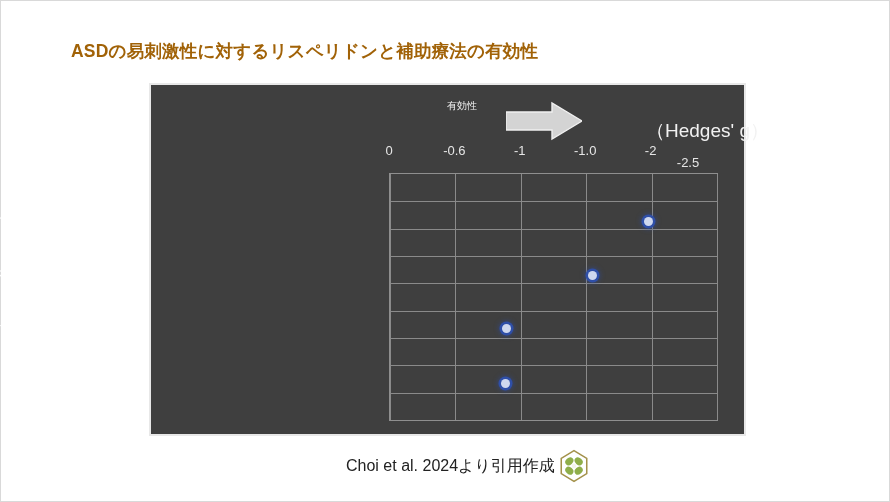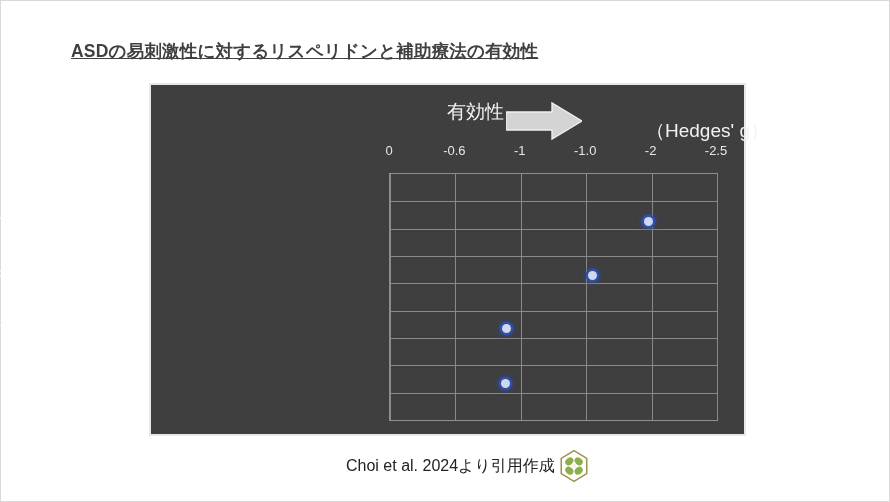--- a/index.html
+++ b/index.html
@@ -25,44 +25,43 @@
     border: 1px solid #d9d9d9;
   }
 
   
   #slide-title {
     position: absolute;
     left: 70px;
     top: 38px;
     font-size: 17.5px;
     font-weight: bold;
-    color: #404040;
+    color: #a16207;
     letter-spacing: 0.2px;
     white-space: nowrap;
-    text-decoration: underline;
   }
 
   
   #chart-panel {
     position: absolute;
     left: 148px;
     top: 82px;
     width: 597px;
     height: 353px;
     background: #3f3f3f;
     border: 2px solid #e8e8e8;
     box-sizing: border-box;
   }
 
   
   #effect-label {
     position: absolute;
     left: 296px;
     top: 14px;
-    font-size: 19px;
+    font-size: 10px;
     color: #f2f2f2;
     white-space: nowrap;
   }
   #effect-arrow {
     position: absolute;
     left: 355px;
     top: 16px;
     width: 76px;
     height: 40px;
   }
@@ -178,21 +177,21 @@
     </svg>
 
     <div id="hedges-label">（Hedges' g）</div>
 
     <div id="x-ticks">
         <div class="x-tick" style="left: 238px;">0</div>
         <div class="x-tick" style="left: 303.4px;">-0.6</div>
         <div class="x-tick" style="left: 368.8px;">-1</div>
         <div class="x-tick" style="left: 434.2px;">-1.0</div>
         <div class="x-tick" style="left: 499.6px;">-2</div>
-        <div class="x-tick" style="left: 565px;">-2.5</div>
+        <div class="x-tick" style="left: 537px; margin-top: 12px;">-2.5</div>
       </div>
 
     <div id="plot-area">
         <div class="vgrid" style="left: 0px;"></div>
         <div class="vgrid" style="left: 65.4px;"></div>
         <div class="vgrid" style="left: 130.8px;"></div>
         <div class="vgrid" style="left: 196.2px;"></div>
         <div class="vgrid" style="left: 261.6px;"></div>
         <div class="vgrid" style="left: 327px;"></div>
         <div class="hgrid" style="top: 27.3333px;"></div>

